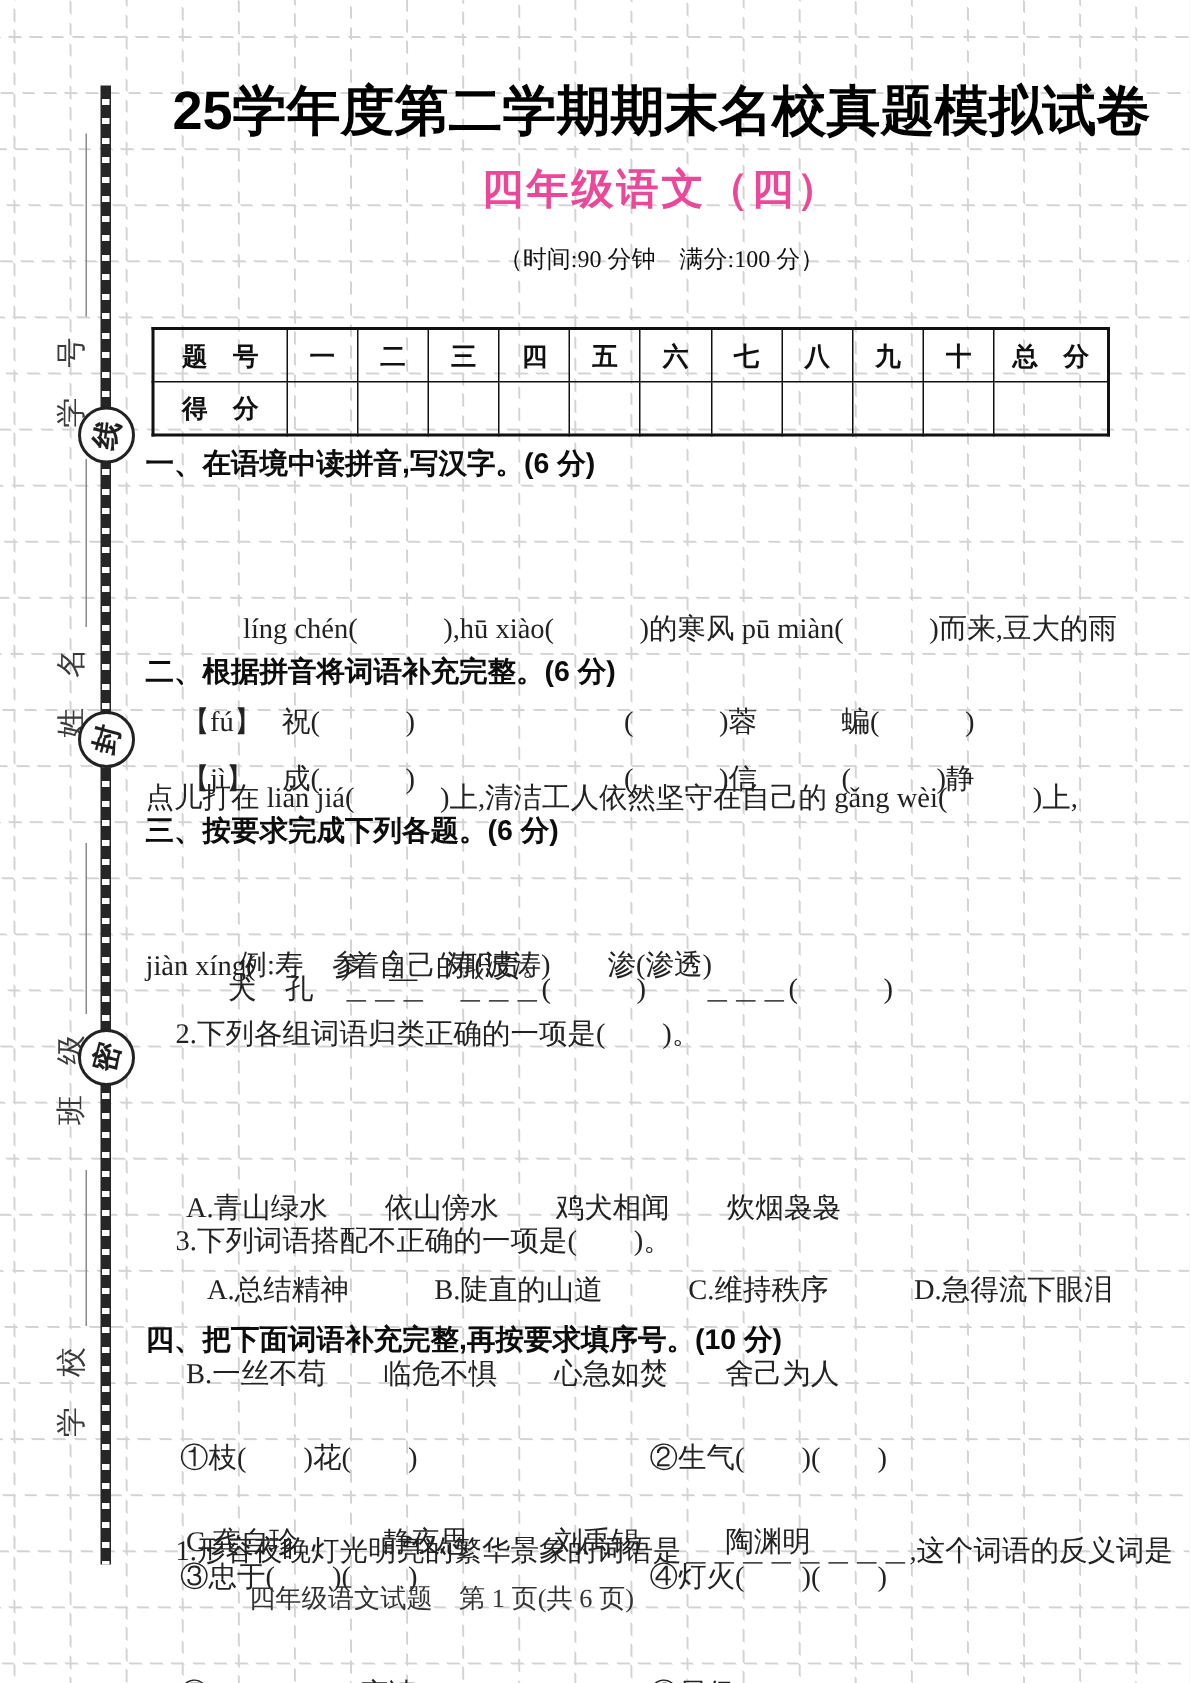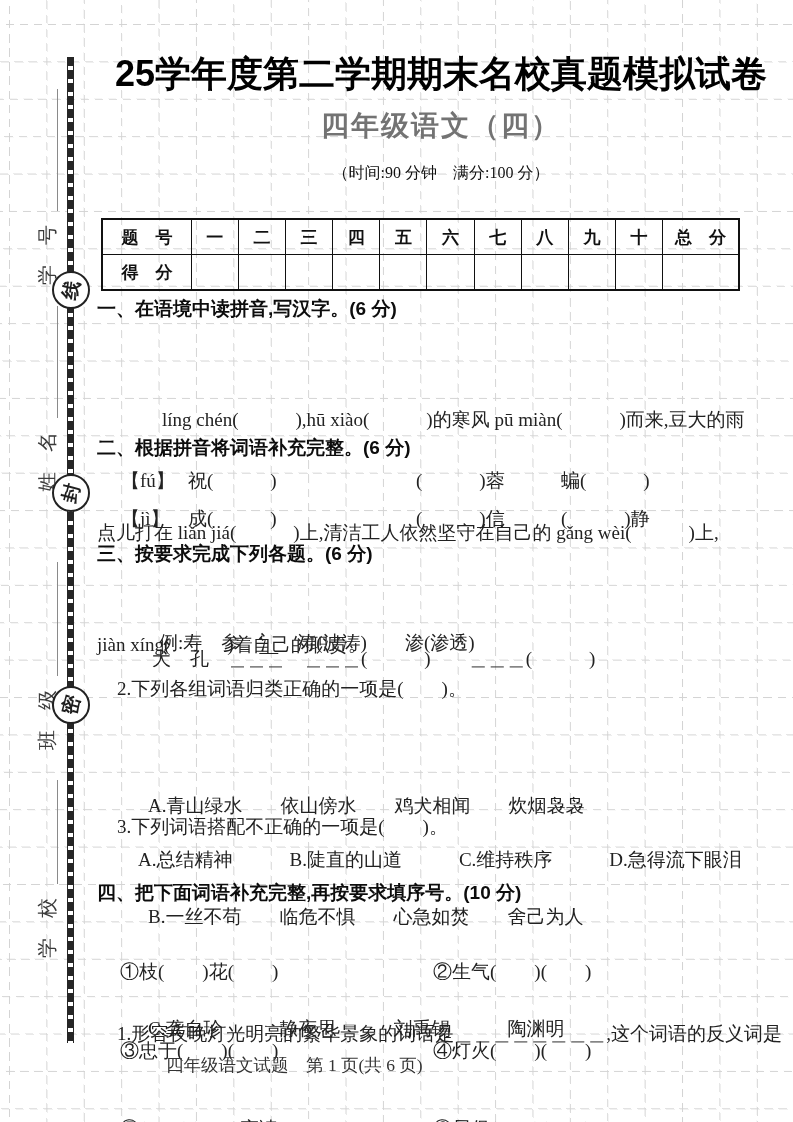--- a/index.html
+++ b/index.html
@@ -40,21 +40,21 @@
     display:flex;align-items:center;font-size:20px;color:#3a3a3a;white-space:pre;
   }
   .side-label .blank-line{flex:1;border-bottom:1.5px solid #8a8a8a;height:55%;margin-left:14px;}
   .sl-xuehao{top:285px;width:196px}
   .sl-xingming{top:492px;width:186px}
   .sl-banji{top:750px;width:188px}
   .sl-xuexiao{top:958px;width:178px}
   
   .hdr{position:absolute;left:96px;width:690px;text-align:center;white-space:pre;}
   .title{top:50px;font-family:"Liberation Sans","DejaVu Sans",sans-serif;font-weight:700;font-size:36px;color:#000;}
-  .subtitle{top:107px;font-weight:700;font-size:28px;letter-spacing:2px;color:#737373;}
+  .subtitle{top:107px;font-weight:700;font-size:28px;letter-spacing:2px;color:#ec4899;}
   .meta{top:163px;font-size:16px;color:#111;}
   
   .score-table{
     position:absolute;left:101px;top:218px;width:639px;border-collapse:collapse;table-layout:fixed;
     font-family:"Liberation Sans","DejaVu Sans",sans-serif;font-size:17px;font-weight:700;color:#111;
     border:2px solid #111;background:transparent;
   }
   .score-table td{border:1px solid #111;text-align:center;height:34px;padding:0;white-space:pre;}
   
   .blk{position:absolute;white-space:pre;font-size:19px;color:#222;}
@@ -67,21 +67,21 @@
   .r-fu{top:468px}.r-ji{top:506px}
   .s2-row .lab{margin-left:28px;width:67px;}
   .s2-row .c1{width:228px}
   .s2-row .c2{width:145px}
   .h-3{left:97px;top:541px}
   .s3-q1{left:117px;top:573px}
   .s3-ex{left:140px;top:608px}
   .u{text-decoration:underline;text-underline-offset:4px;}
   .s3-pr{left:152px;top:646px}
   .s3-q2{left:117px;top:676px}
-  .s3-q2opts{left:148px;top:712px;line-height:37.3px;}
+  .s3-q2opts{left:124px;top:712px;line-height:37.3px;}
   .s3-q3{left:117px;top:814px}
   .s3-q3opts{left:138px;top:847px}
   .h-4{left:97px;top:880px}
   .s4-items{left:97px;top:915px;width:690px;}
   .pair{display:flex;height:34.6px;}
   .pair .c-l{margin-left:23px;width:313px;white-space:pre;}
   .pair .c-r{white-space:pre;}
   .s4-q1{left:117px;top:1021px}
   .footer{left:96px;top:1053px;width:690px;text-align:left;font-size:17.5px;color:#333;padding-left:70px;box-sizing:border-box;}
 </style>

